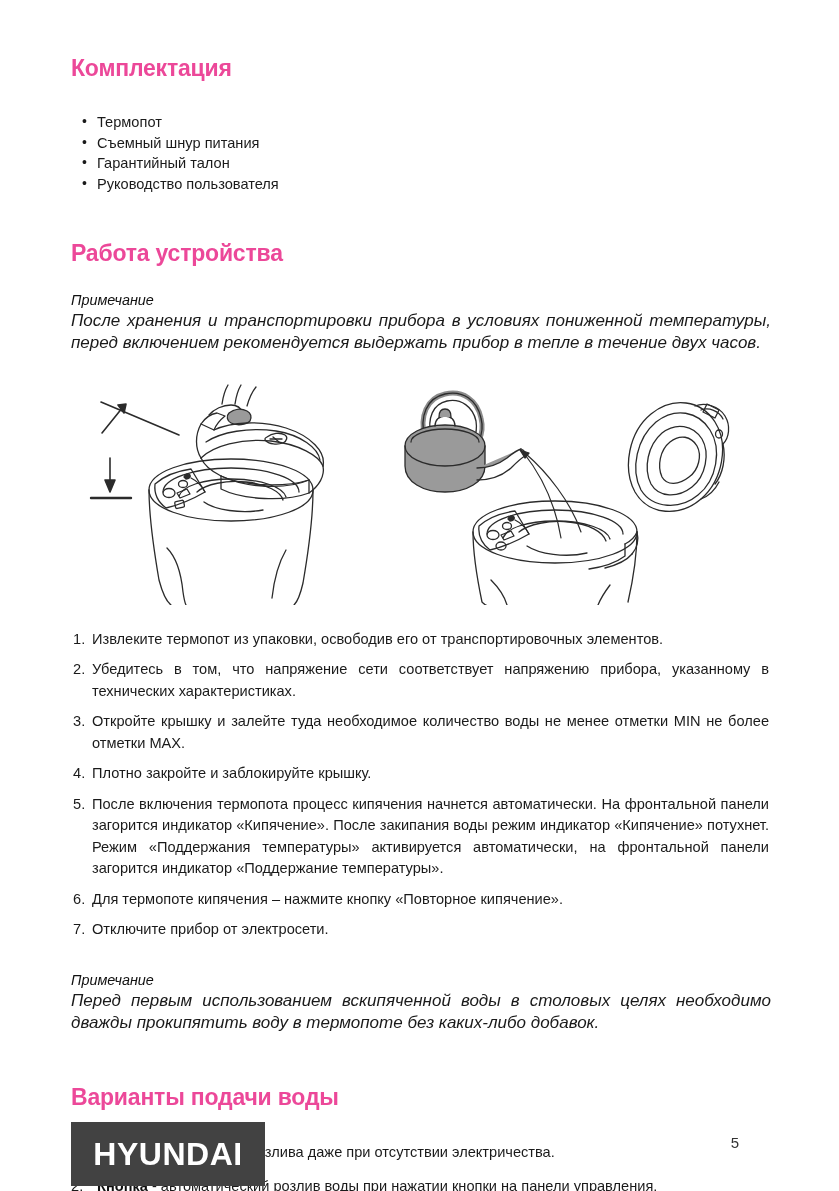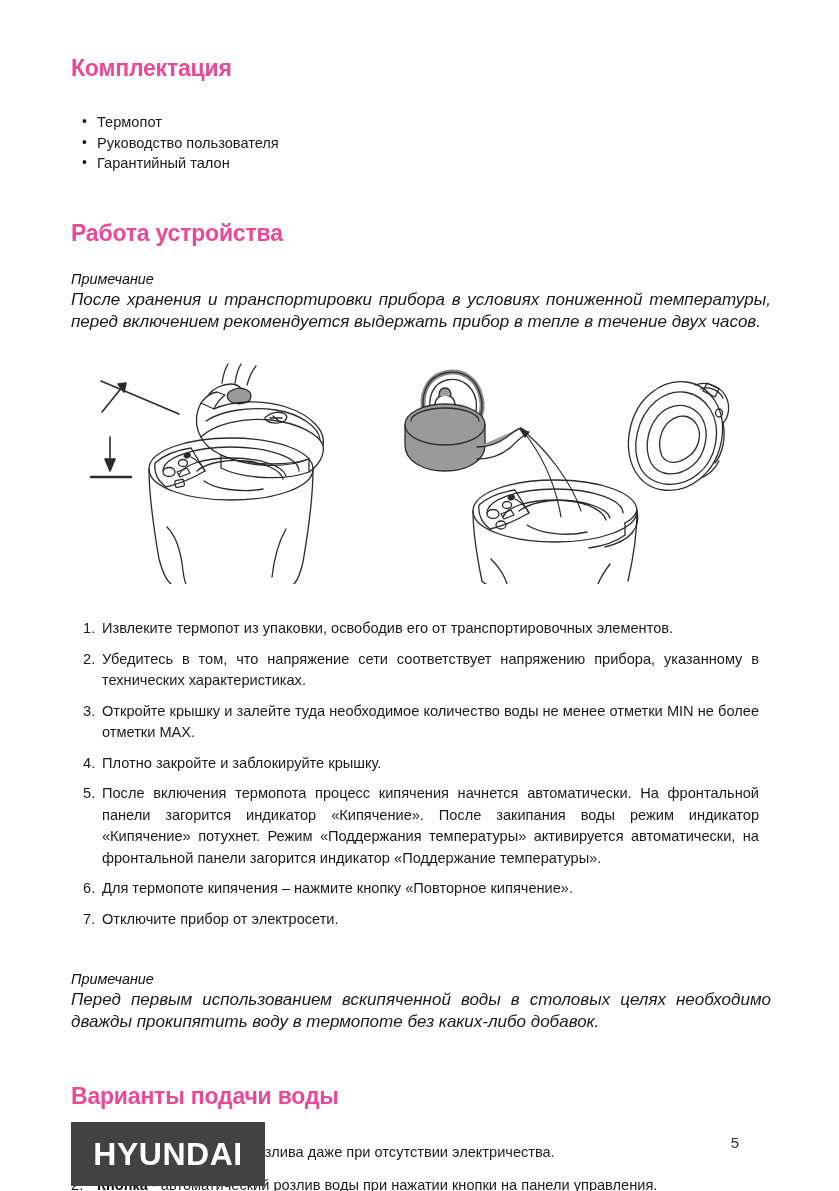--- a/index.html
+++ b/index.html
@@ -70,21 +70,21 @@
     font-size: 17px;
     font-style: italic;
     line-height: 22px;
     text-align: justify;
     color: #1a1a1a;
   }
 
   
   ol.num-list {
     list-style: none;
-    margin: 12px;
+    margin: 2px;
     padding: 0;
     counter-reset: li;
   }
   ol.num-list > li {
     position: relative;
     counter-increment: li;
     padding-left: 19px;
     font-size: 14.6px;
     line-height: 21.5px;
     text-align: justify;
@@ -193,22 +193,23 @@
   <div class="content">
 
     <div class="sp-h1-top"></div>
 
     <h1 class="section-heading">Комплектация</h1>
 
     <div class="sp-after-h1"></div>
 
     <ul class="bullet-list">
       <li>Термопот</li>
+      <li>Съемный шнур питания</li>
+      <li>Гарантийный талон</li>
       <li>Руководство пользователя</li>
-      <li>Гарантийный талон</li>
     </ul>
 
     <div class="sp-after-ul"></div>
 
     <h1 class="section-heading">Работа устройства</h1>
 
     <div class="sp-after-h2"></div>
 
     <div class="note-title">Примечание</div>
     <div class="note-body">После хранения и транспортировки прибора в условиях пониженной температуры, перед включением рекомендуется выдержать прибор в тепле в течение двух часов.</div>

